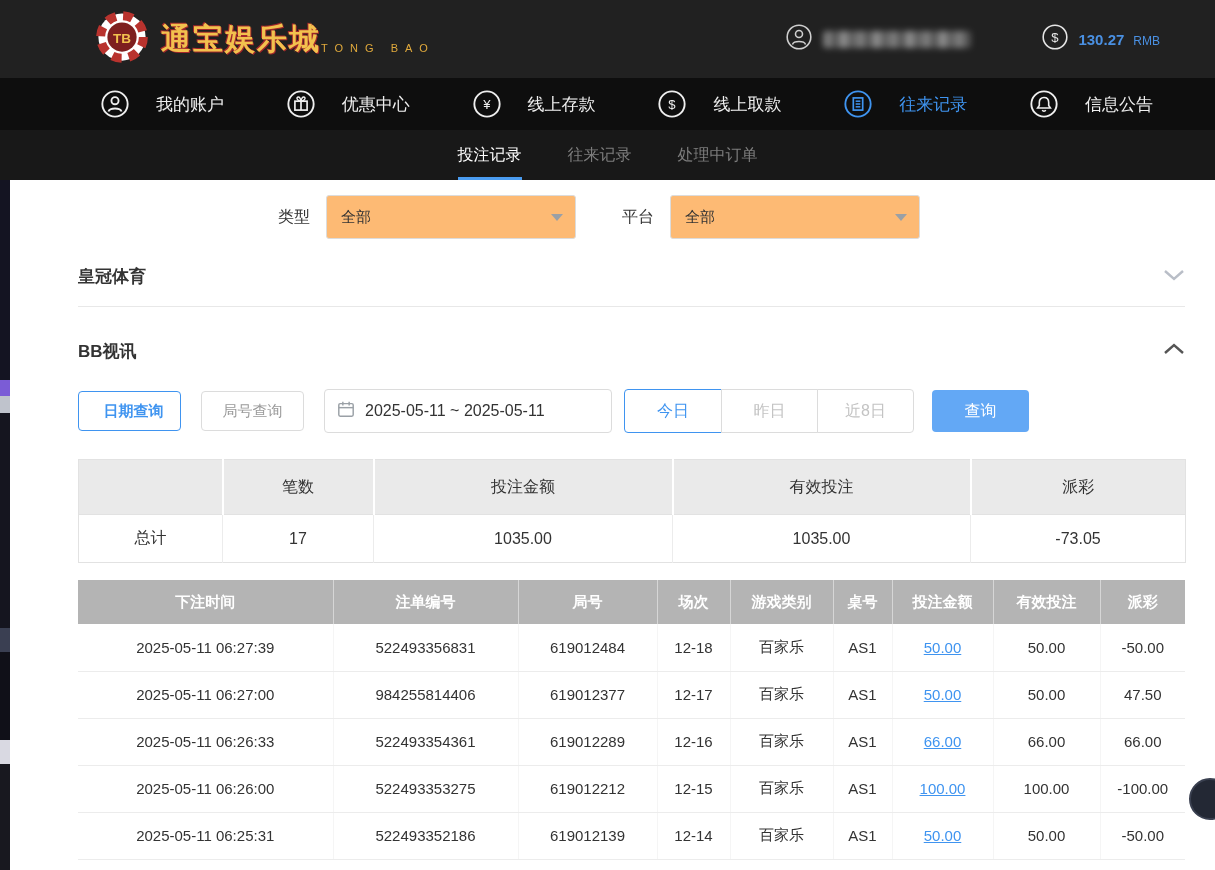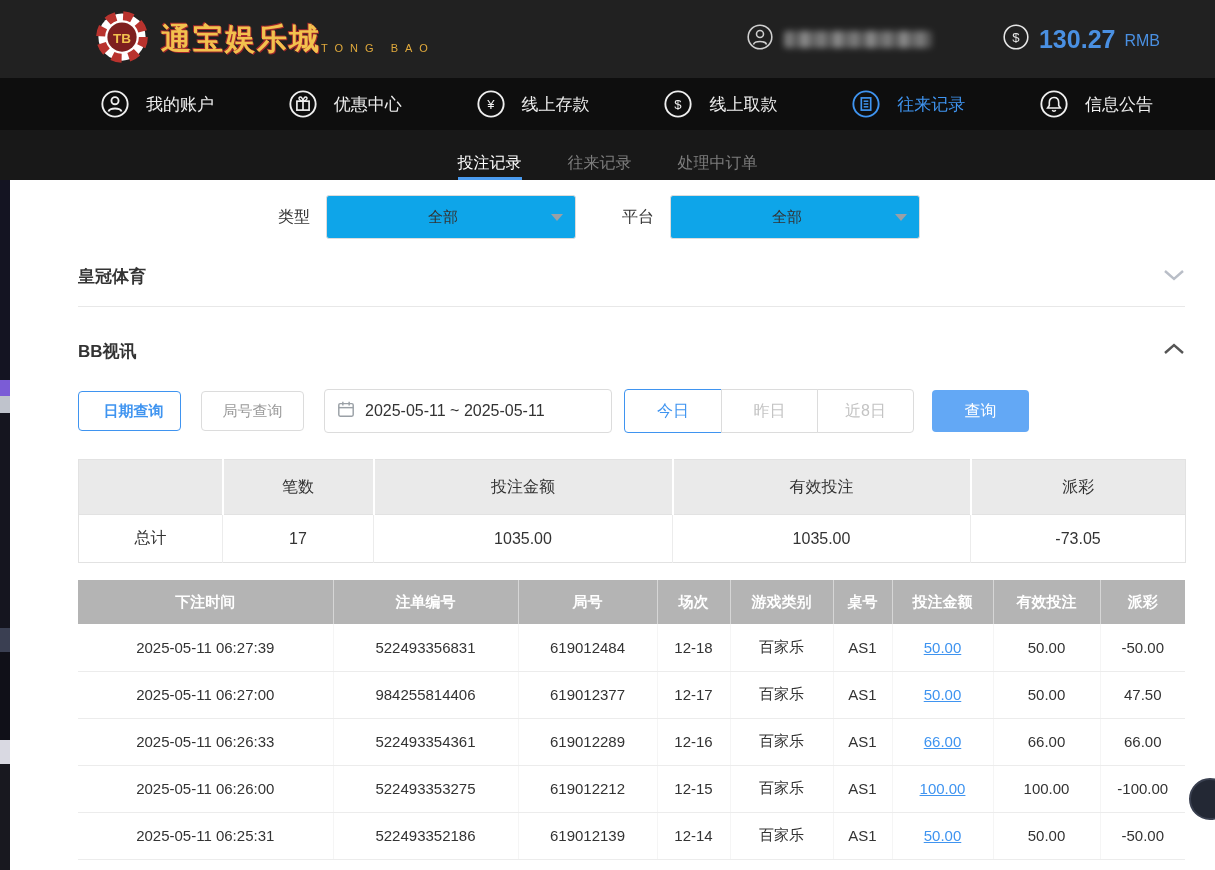--- a/index.html
+++ b/index.html
@@ -14,47 +14,47 @@
   .logo-text { display: flex; flex-direction: row; align-items: center; }
   .logo-title { font-size: 30px; font-weight: bold; color: #f2c14e;
     text-shadow: 1px 1px 0 #a3262b, -1px -1px 0 #a3262b; letter-spacing: 2px; }
   .logo-sub { font-size: 11px; color: #e0a93c; letter-spacing: 7px; margin-top: 17px; }
   .topbar-right { display: flex; align-items: center; gap: 70px; }
   .user-box { display: flex; align-items: center; gap: 10px; color: #cfcfcf; cursor: pointer; }
   .user-blur { display: inline-block; width: 148px; height: 17px; border-radius: 3px;
     background: repeating-linear-gradient(90deg,#8a8a8a 0 9px,#5d5d5d 9px 16px,#9c9c9c 16px 25px,#6b6b6b 25px 33px);
     filter: blur(3px); opacity: .85; }
   .balance-box { display: flex; align-items: center; gap: 9px; cursor: pointer; }
-  .balance-amount { color: #4a90e2; font-size: 25px; font-weight: bold; }
-  .balance-currency { color: #4a90e2; font-size: 16px; margin-top: 4px; }
+  .balance-amount { color: #4a90e2; font-size: 15px; font-weight: bold; }
+  .balance-currency { color: #4a90e2; font-size: 12px; margin-top: 4px; }
 
   
   .mainnav { height: 52px; background: #0e0e0e; display: flex; align-items: center;
     justify-content: space-between; padding: 0 62px 0 100px; }
-  .nav-item { display: flex; align-items: center; gap: 16px; color: #efefef;
+  .nav-item { display: flex; align-items: center; gap: 26px; color: #efefef;
     font-size: 17px; cursor: pointer; }
   .nav-item svg { display: block; }
   .nav-item.active { color: #3f94f0; }
 
   
   .subtabs { height: 50px; background: #181818; display: flex; align-items: flex-end;
     justify-content: center; gap: 46px; }
-  .subtab { font-size: 16px; color: #7d7d7d; padding-bottom: 3px; cursor: pointer;
+  .subtab { font-size: 16px; color: #7d7d7d; padding-bottom: 11px; cursor: pointer;
     border-bottom: 3px solid transparent; }
   .subtab.active { color: #ffffff; border-bottom-color: #4a9cf0; }
 
   
   .content { position: relative; margin-left: 10px; background: #fff;
     height: 690px; padding: 13px 30px 0 68px; }
 
   .filter-row { display: flex; align-items: center; margin-left: 200px; margin-top: 2px; }
   .filter-label { font-size: 16px; color: #333; margin-right: 16px; }
   .select-box { position: relative; width: 250px; height: 44px; border: 1px solid #dcdcdc;
     border-radius: 3px; display: flex; align-items: center; padding: 0 30px 0 14px;
-    font-size: 15px; color: #333; cursor: pointer; background: #0ea5e9; justify-content: center; }
+    font-size: 15px; color: #333; cursor: pointer; background: #fdba74; }
   .select-box + .filter-label { margin-left: 46px; }
   .select-caret { position: absolute; right: 12px; top: 18px; width: 0; height: 0;
     border-left: 6px solid transparent; border-right: 6px solid transparent;
     border-top: 7px solid #9aa0a6; }
 
   .section-row { display: flex; align-items: center; justify-content: space-between;
     height: 60px; cursor: pointer; }
   .section-row.bordered { border-bottom: 1px solid #e8e8e8; }
   .section-title { font-size: 17px; font-weight: bold; color: #333; }
   .section-row.first { margin-top: 8px; }

